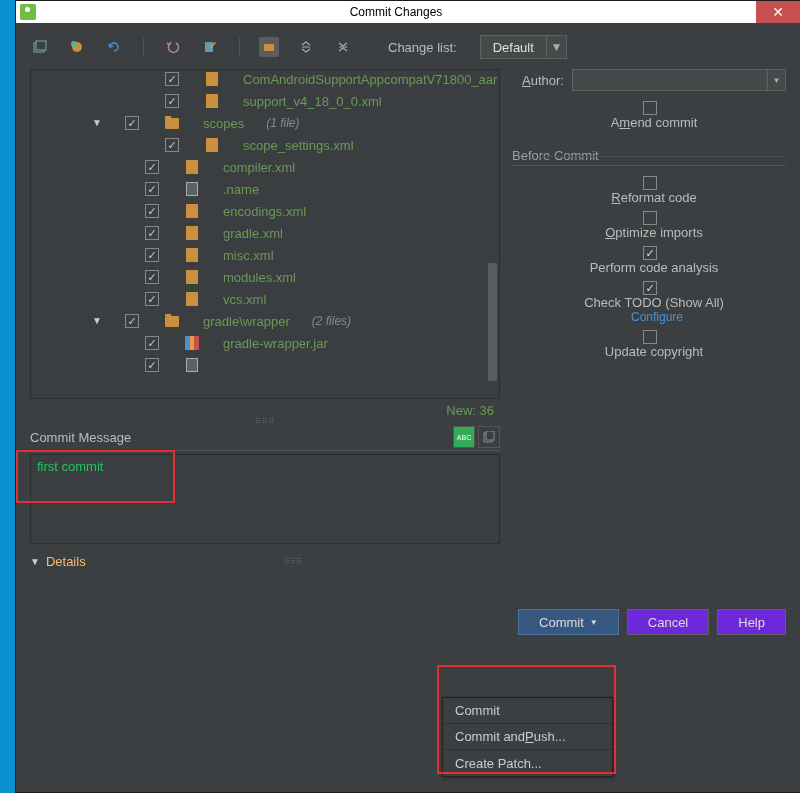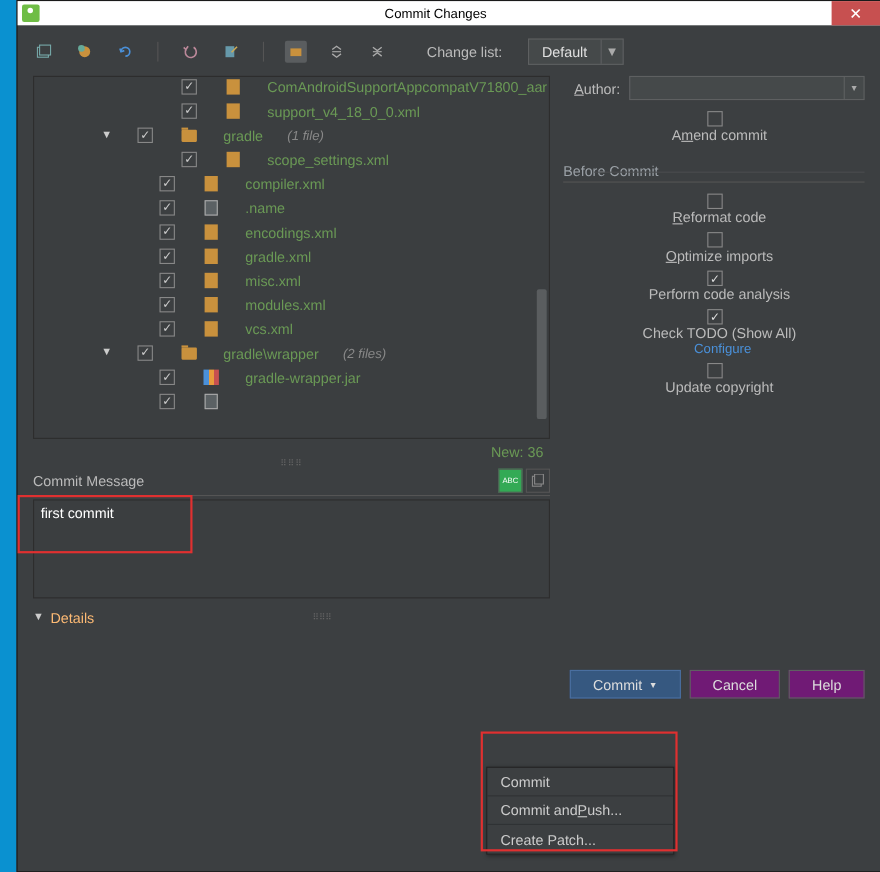--- a/index.html
+++ b/index.html
@@ -339,21 +339,21 @@
       display: flex;
       align-items: center;
       justify-content: center;
       font-size: 10px;
     }
     .commit-textarea {
       width: 100%;
       height: 90px;
       background: #3b3e40;
       border: 1px solid #2d2d2d;
-      color: #ffffff;
+      color: #22c55e;
       padding: 4px 6px;
       font-size: 13px;
     }
     .details-row {
       display: flex;
       align-items: center;
       margin-top: 10px;
       width: 470px;
     }
     .details-arrow {
@@ -374,21 +374,21 @@
     .button-row {
       display: flex;
       justify-content: flex-end;
       gap: 8px;
       margin-top: 40px;
       padding-right: 0;
     }
     .btn {
       height: 26px;
       padding: 0 20px;
-      background: #701a75;
+      background: #6d28d9;
       border: 1px solid #5e6061;
       color: #ddd;
       font-size: 13px;
       display: flex;
       align-items: center;
       justify-content: center;
     }
     .btn.primary {
       background: #365880;
       border-color: #4a6fa0;
@@ -512,21 +512,21 @@
                   <span class="file-icon-xml"></span>
                 </span>
                 <span class="tree-label">support_v4_18_0_0.xml</span>
               </div>
               <div class="tree-row" style="padding-left: 60px;">
                 <span class="tree-arrow">▼</span>
                 <span class="tree-checkbox checked"></span>
                 <span class="tree-icon">
                   <span class="folder-icon"></span>
                 </span>
-                <span class="tree-label">gradle</span>
+                <span class="tree-label">scopes</span>
                 <span class="tree-count">(1 file)</span>
               </div>
               <div class="tree-row" style="padding-left: 100px;">
                 <span class="tree-arrow"></span>
                 <span class="tree-checkbox checked"></span>
                 <span class="tree-icon">
                   <span class="file-icon-xml"></span>
                 </span>
                 <span class="tree-label">scope_settings.xml</span>
               </div>

